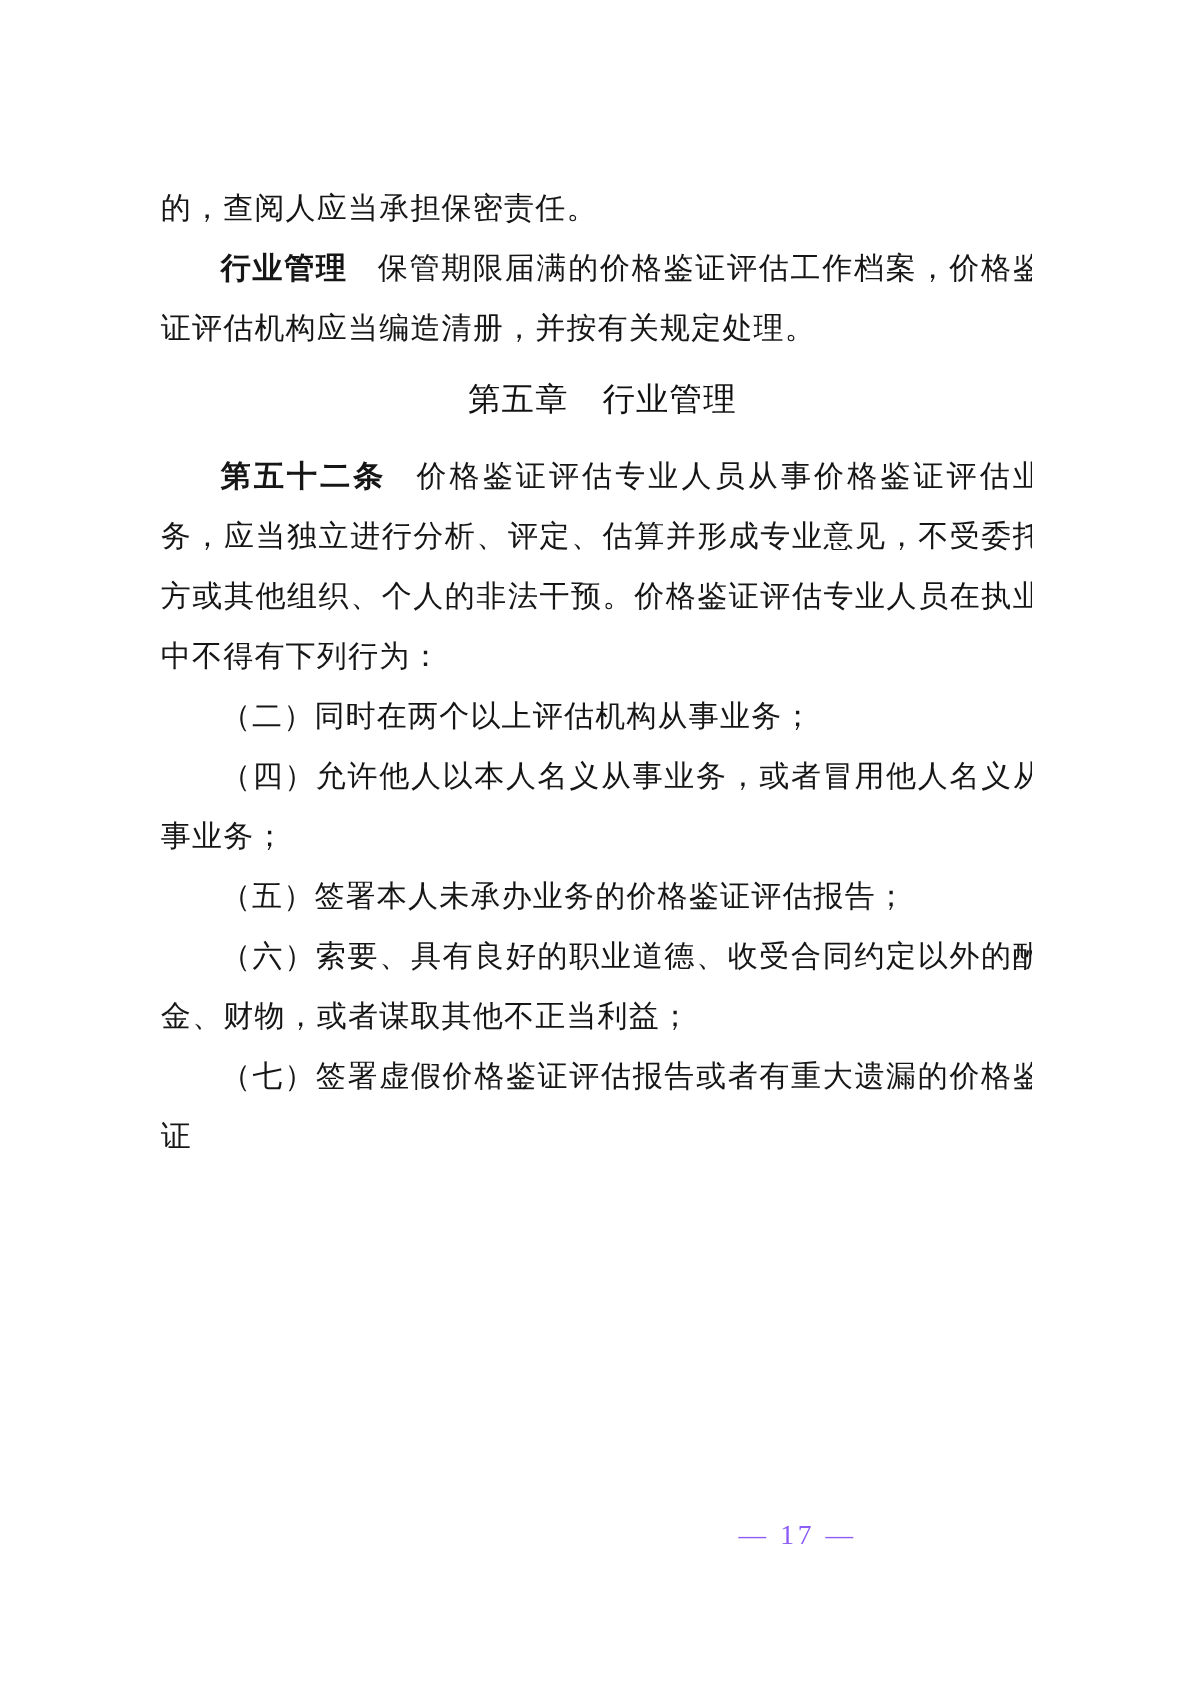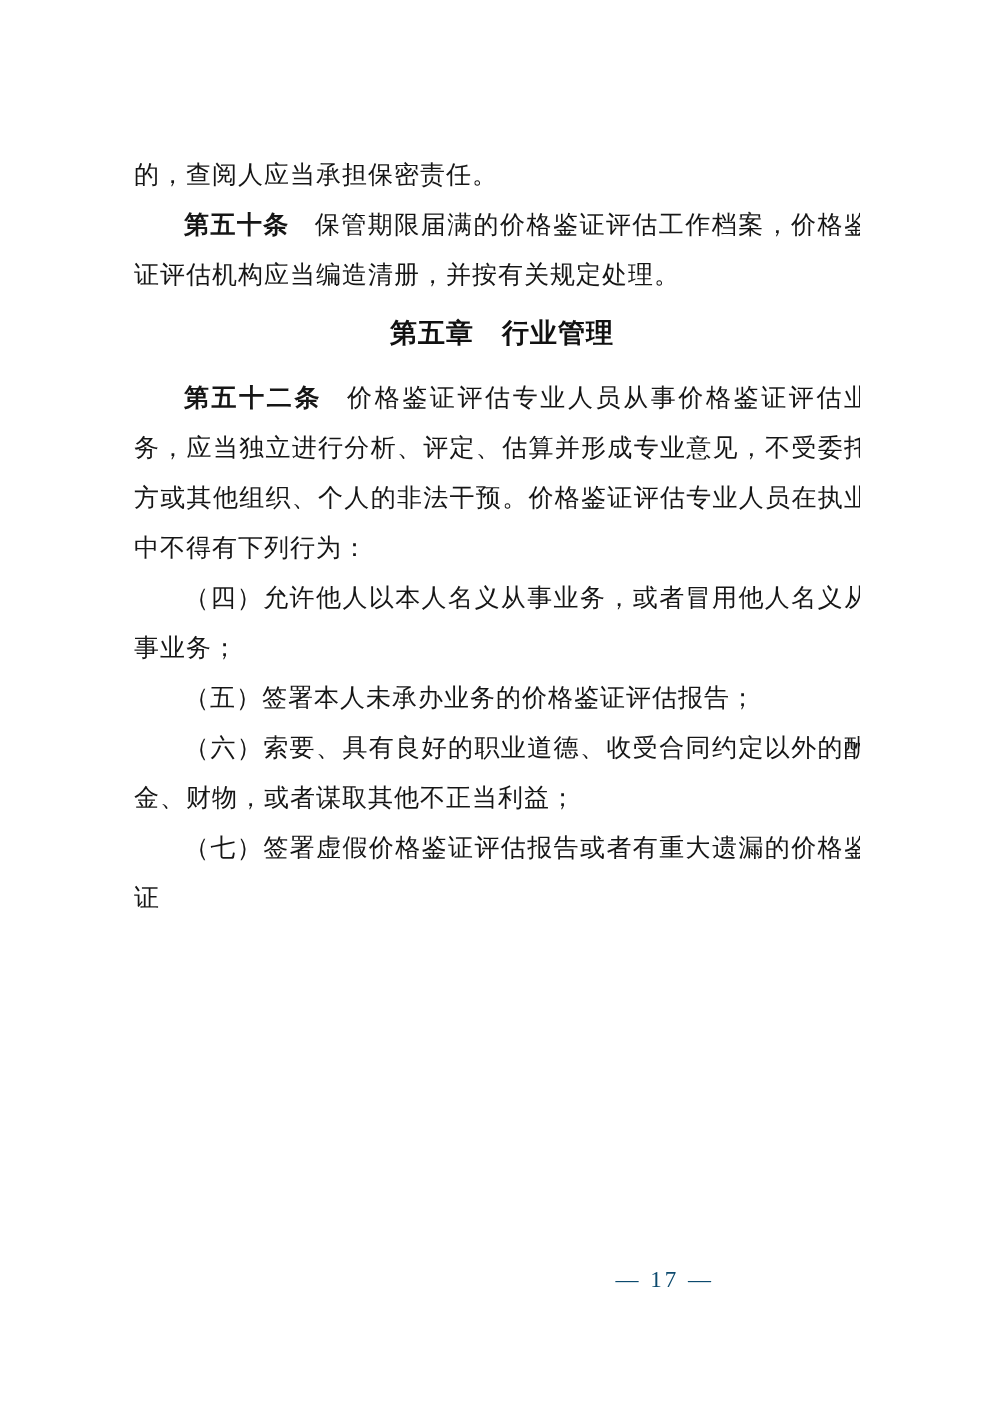--- a/index.html
+++ b/index.html
@@ -33,54 +33,55 @@
     text-indent: 2em;
   }
   .lead {
     font-weight: bold;
     margin-right: 1em;
   }
   .chapter {
     margin: 8px 0 15px 0;
     font-family: "Liberation Sans", sans-serif;
     font-size: 27px;
-    font-weight: bold;
+    font-weight: normal;
     line-height: 50px;
     text-align: center;
     text-indent: 0;
     letter-spacing: 1px;
     color: #111111;
   }
   .page-footer {
     position: absolute;
     top: 1262px;
     right: 146px;
     font-size: 23px;
     line-height: 36px;
     letter-spacing: 3px;
-    color: #0c4a6e;
+    color: #8b5cf6;
     font-family: "Liberation Serif", serif;
   }
 </style>
 </head>
 <body>
 
 <div class="page">
   <div class="body-text">
 
     <p class="cont">的，查阅人应当承担保密责任。</p>
 
-    <p class="para"><span class="lead">第五十条</span><span>保管期限届满的价格鉴证评估工作档案，价格鉴证评估机构应当编造清册，并按有关规定处理。</span></p>
+    <p class="para"><span class="lead">行业管理</span><span>保管期限届满的价格鉴证评估工作档案，价格鉴证评估机构应当编造清册，并按有关规定处理。</span></p>
 
     <h2 class="chapter">第五章　行业管理</h2>
 
 
     <p class="para"><span class="lead">第五十二条</span><span>价格鉴证评估专业人员从事价格鉴证评估业务，应当独立进行分析、评定、估算并形成专业意见，不受委托方或其他组织、个人的非法干预。价格鉴证评估专业人员在执业中不得有下列行为：</span></p>
 
 
+    <p class="para">（二）同时在两个以上评估机构从事业务；</p>
 
 
     <p class="para">（四）允许他人以本人名义从事业务，或者冒用他人名义从事业务；</p>
 
     <p class="para">（五）签署本人未承办业务的价格鉴证评估报告；</p>
 
     <p class="para">（六）索要、具有良好的职业道德、收受合同约定以外的酬金、财物，或者谋取其他不正当利益；</p>
 
     <p class="para">（七）签署虚假价格鉴证评估报告或者有重大遗漏的价格鉴证</p>
 

